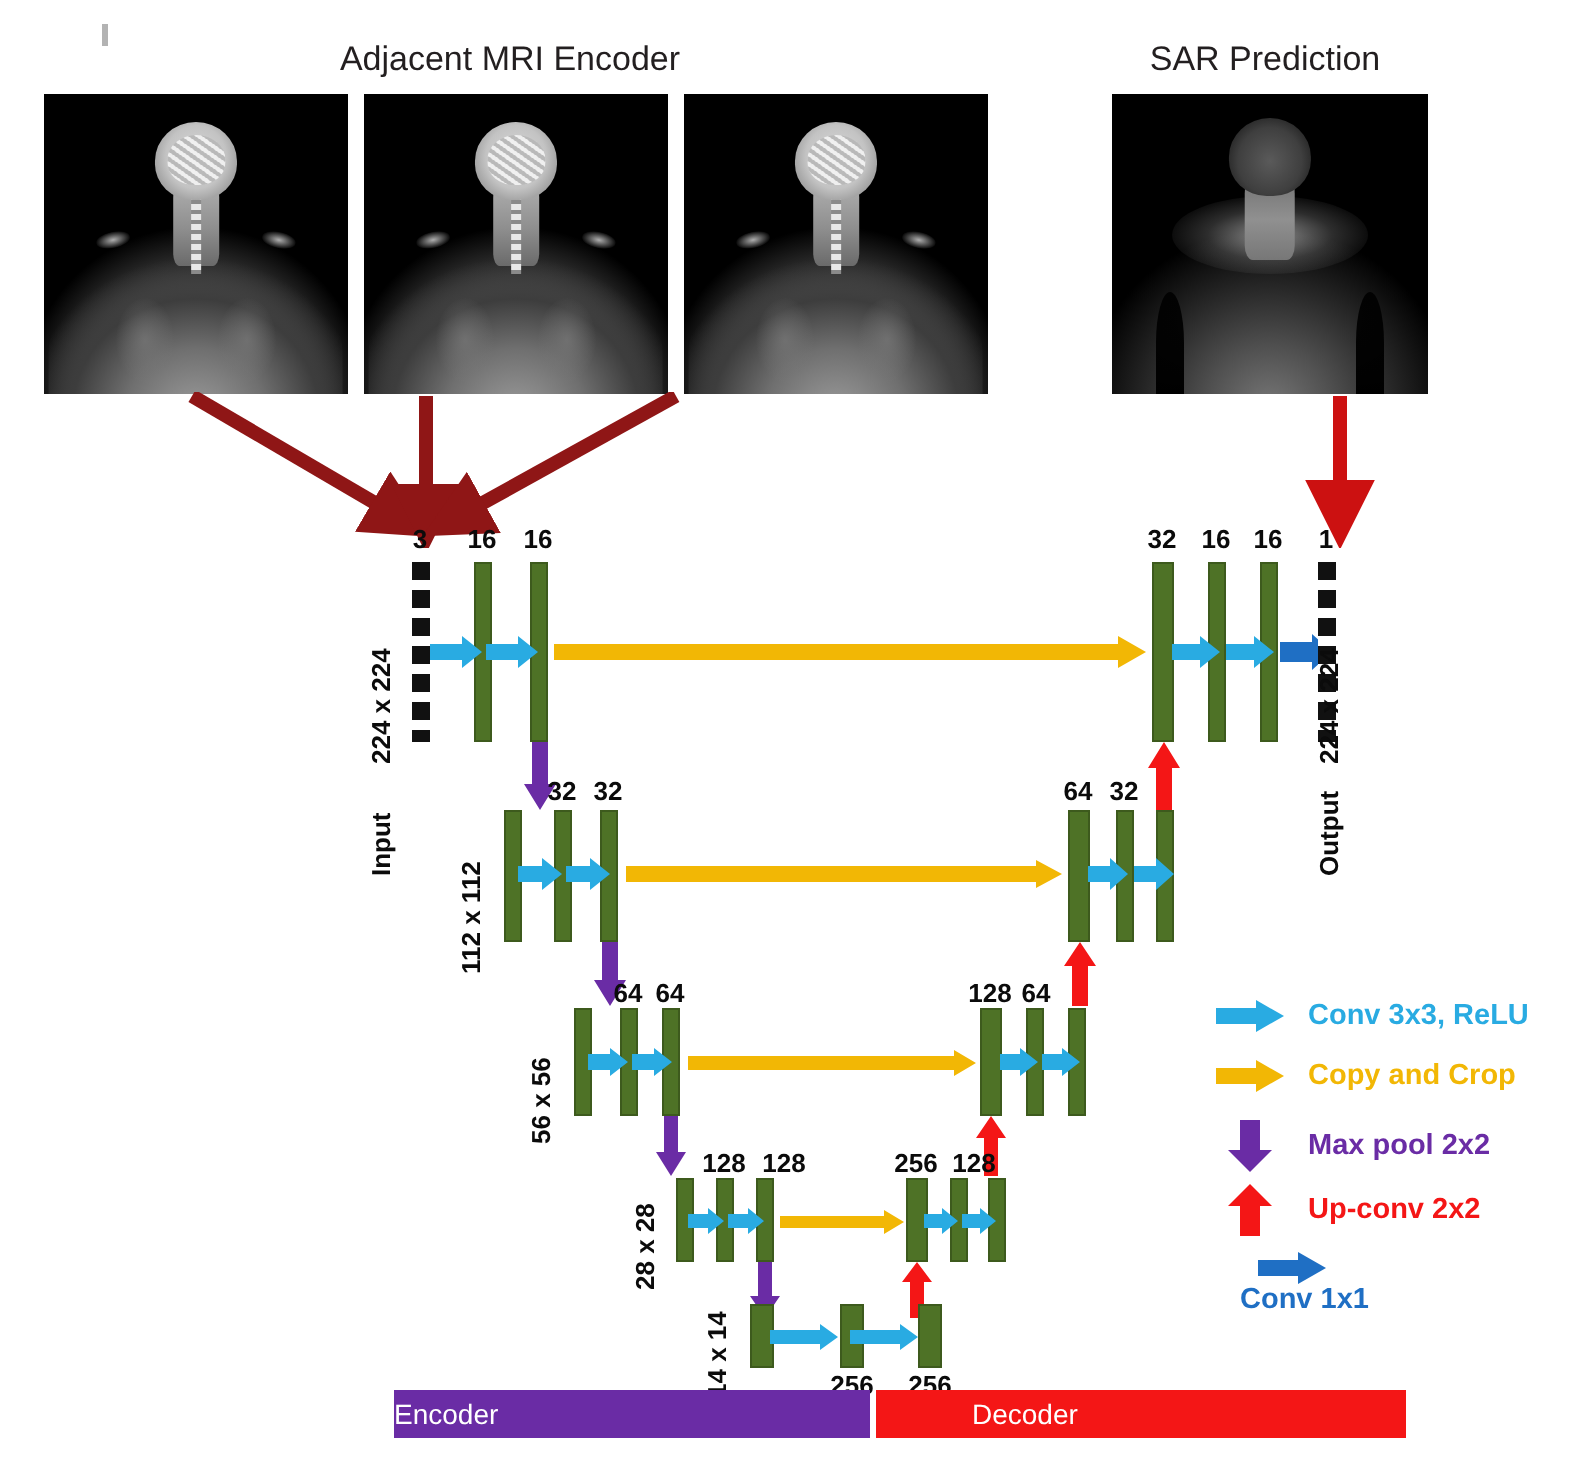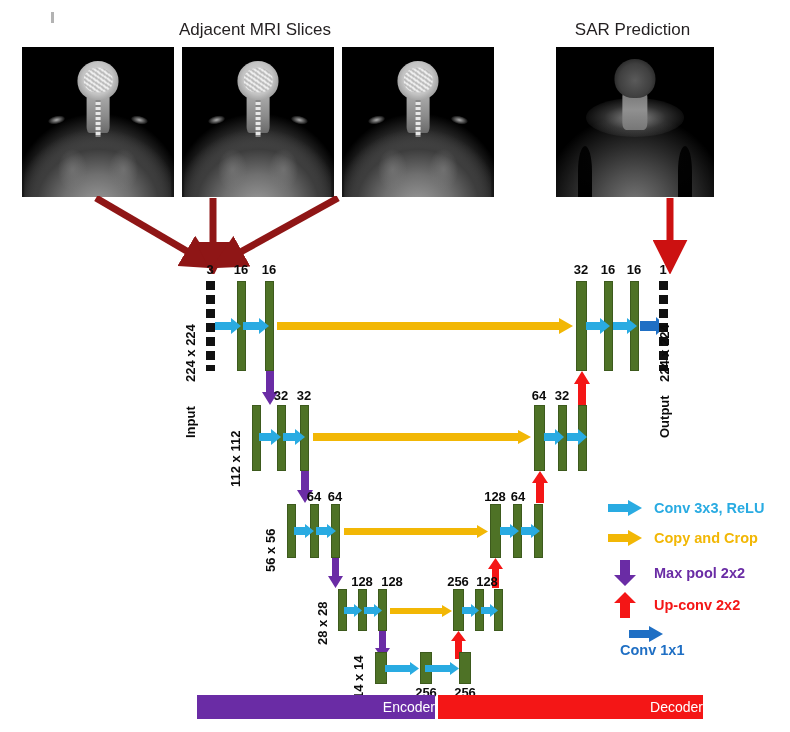--- a/index.html
+++ b/index.html
@@ -196,38 +196,38 @@
     font-size:14.5px;
     font-weight:bold;
     margin-left:12px;
   }
 
   
   .phase{
     position:absolute;
     display:flex;
     align-items:center;
-    justify-content:flex-end;
+    justify-content:flex-start;
     color:#fff;
     font-size:14px;
     box-sizing:border-box;
   }
   .enc{background:#6a2ca5;}
   .dec{background:#f41616;padding-left:48px;}
 
   .corner-mark{
     position:absolute;
     background:#9a9a9a;
     opacity:.75;
   }
 </style>
 </head>
 <body>
 
-<div class="panel-title abs" style="left:80px;top:20px;width:350px;">Adjacent MRI Slices</div>
+<div class="panel-title abs" style="left:80px;top:20px;width:350px;">Adjacent MRI Encoder</div>
 <div class="panel-title abs" style="left:545px;top:20px;width:175px;">SAR Prediction</div>
 
 <div class="corner-mark" style="left:51px;top:12px;width:3px;height:11px;"></div>
 
 <div class="img-panel" style="left:22px;top:47px;width:152px;height:150px;">
   <div class="mri-body">
     <div class="torso"></div>
       <div class="shoulders"></div>
     <div class="lung-l"></div>
       <div class="lung-r"></div>

